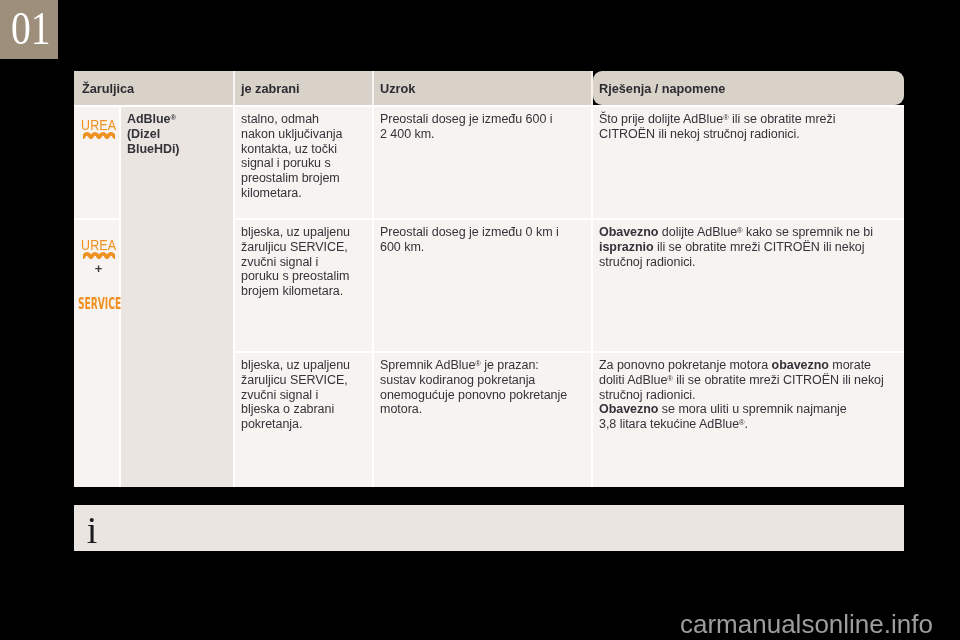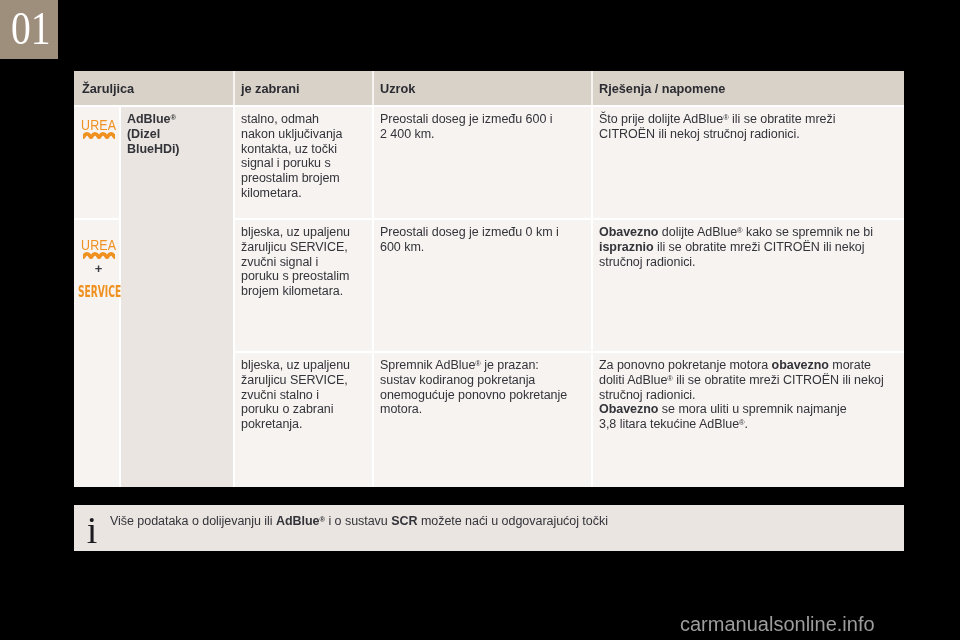--- a/index.html
+++ b/index.html
@@ -19,52 +19,52 @@
   .hdr .pg{font-size:12.2px;font-weight:bold;color:#1B1B20;line-height:12px;letter-spacing:0px;
            display:block;transform:scaleX(.85);transform-origin:left top;}
   .hdr .ttl{font-size:14px;font-weight:bold;color:#1B1B20;line-height:14px;margin-top:1px;
            display:block;transform:scaleX(.845);transform-origin:left top;white-space:nowrap;}
 
   
   .tbl{position:absolute;left:74px;top:71px;width:830px;border-collapse:separate;border-spacing:0;table-layout:fixed;}
   .tbl th{background:#D9D2C8;text-align:left;vertical-align:top;height:33px;box-sizing:border-box;
           font-size:12.75px;font-weight:bold;color:#2C2C33;
           padding:11px 8px 9px 6px;letter-spacing:-0.03px;border-right:2px solid #F7F3F0;line-height:14px;}
-  .tbl th:last-child{border-right:none;}
+  .tbl th:last-child{border-right:none;border-radius:9px;}
   .tbl td{background:#F7F3F0;vertical-align:top;font-size:12.5px;color:#33333A;
           padding:5px 18px 8px 6px;border-right:2px solid #FFFFFF;border-top:2px solid #FFFFFF;
           line-height:14.8px;letter-spacing:-0.04px;}
   .tbl td:last-child{border-right:none;}
   .cell-icon{padding:2px !important;border-right:2px solid #FFFFFF;overflow:visible;}
   .cell-label{background:#EAE5E0 !important;font-weight:bold;}
   .tbl th.th-lamp{padding-left:8px;margin-left:45px;}
 
   .icon-wrap{position:relative;width:100%;height:100%;}
   .urea-badge{position:absolute;left:2px;width:100%;text-align:center;overflow:visible;}
   .utxt{font-size:14.6px;color:#EF9120;letter-spacing:.2px;line-height:11px;font-weight:400;
         font-family:"Liberation Sans",sans-serif;display:inline-block;transform:scaleX(.85);transform-origin:center;}
   .wave{display:block;margin:-2px auto 0;}
   .plus{font-size:13px;color:#3B3B42;font-weight:bold;line-height:11px;text-align:center;margin-top:4px;
         font-family:"Liberation Sans",sans-serif;}
-  .service-wrap{margin-top:13px;text-align:center;line-height:11px;width:60px;margin-left:-15px;}
+  .service-wrap{margin-top:25px;text-align:center;line-height:11px;width:60px;margin-left:-15px;}
   .service{font-size:15.5px;color:#EF9120;font-weight:bold;line-height:11px;
         font-family:"DejaVu Sans",sans-serif;display:inline-block;transform:scaleX(.59);transform-origin:center;}
 
   sup.reg{font-size:7.5px;vertical-align:baseline;position:relative;top:-3.2px;line-height:0;}
 
   
   .info{position:absolute;left:74px;top:505px;width:830px;height:46px;background:#EAE5E0;}
   .info .ibox-icon{position:absolute;left:5px;top:6px;width:26px;text-align:center;
       font-family:"Liberation Serif",serif;font-style:normal;font-size:38px;line-height:38px;color:#1B1B20;}
   .info .itxt{position:absolute;left:36px;top:9px;right:8px;font-size:12.5px;color:#33333A;
       line-height:15px;letter-spacing:-0.04px;}
   .info .itxt b{font-weight:bold;}
 
   
-  .wm{position:absolute;left:680px;top:611px;font-size:20px;color:#9D9D9D;line-height:27px;
+  .wm{position:absolute;left:680px;top:611px;font-size:26px;color:#9D9D9D;line-height:27px;
       white-space:nowrap;}
 </style>
 </head>
 <body>
 
 <div class="page">
 
   <div class="chapter-badge">
     <span class="num">01</span>
   </div>
@@ -117,26 +117,25 @@
               <div class="plus">+</div>
               <div class="service-wrap"><span class="service">SERVICE</span></div>
             </div>
           </div>
         </td>
         <td>bljeska, uz upaljenu žaruljicu SERVICE, zvučni signal i poruku s preostalim brojem kilometara.</td>
         <td>Preostali doseg je između 0&nbsp;km i 600&nbsp;km.</td>
         <td><b>Obavezno</b> dolijte AdBlue<sup class="reg">®</sup> kako se spremnik ne bi <b>ispraznio</b> ili se obratite mreži CITROËN ili nekoj stručnoj radionici.</td>
       </tr>
       <tr style="height:136px">
-        <td>bljeska, uz upaljenu žaruljicu SERVICE, zvučni stalno i poruku o zabrani pokretanja.</td>
+        <td>bljeska, uz upaljenu žaruljicu SERVICE, zvučni signal i bljeska o zabrani pokretanja.</td>
         <td>Spremnik AdBlue<sup class="reg">®</sup> je prazan: sustav kodiranog pokretanja onemogućuje ponovno pokretanje motora.</td>
         <td>Za ponovno pokretanje motora <b>obavezno</b> morate doliti AdBlue<sup class="reg">®</sup> ili se obratite mreži CITROËN ili nekoj stručnoj radionici.<br><b>Obavezno</b> se mora uliti u spremnik najmanje 3,8&nbsp;litara tekućine AdBlue<sup class="reg">®</sup>.</td>
       </tr>
     </tbody>
   </table>
 
   <div class="info">
     <div class="ibox-icon">i</div>
-    <div class="itxt">Više podataka o dolijevanju ili <b>AdBlue</b><b><sup class="reg">®</sup></b> i o sustavu <b>SCR</b> možete naći u odgovarajućoj točki</div>
   </div>
 
   <div class="wm">carmanualsonline.info</div>
 </div>
 
 </body></html>

